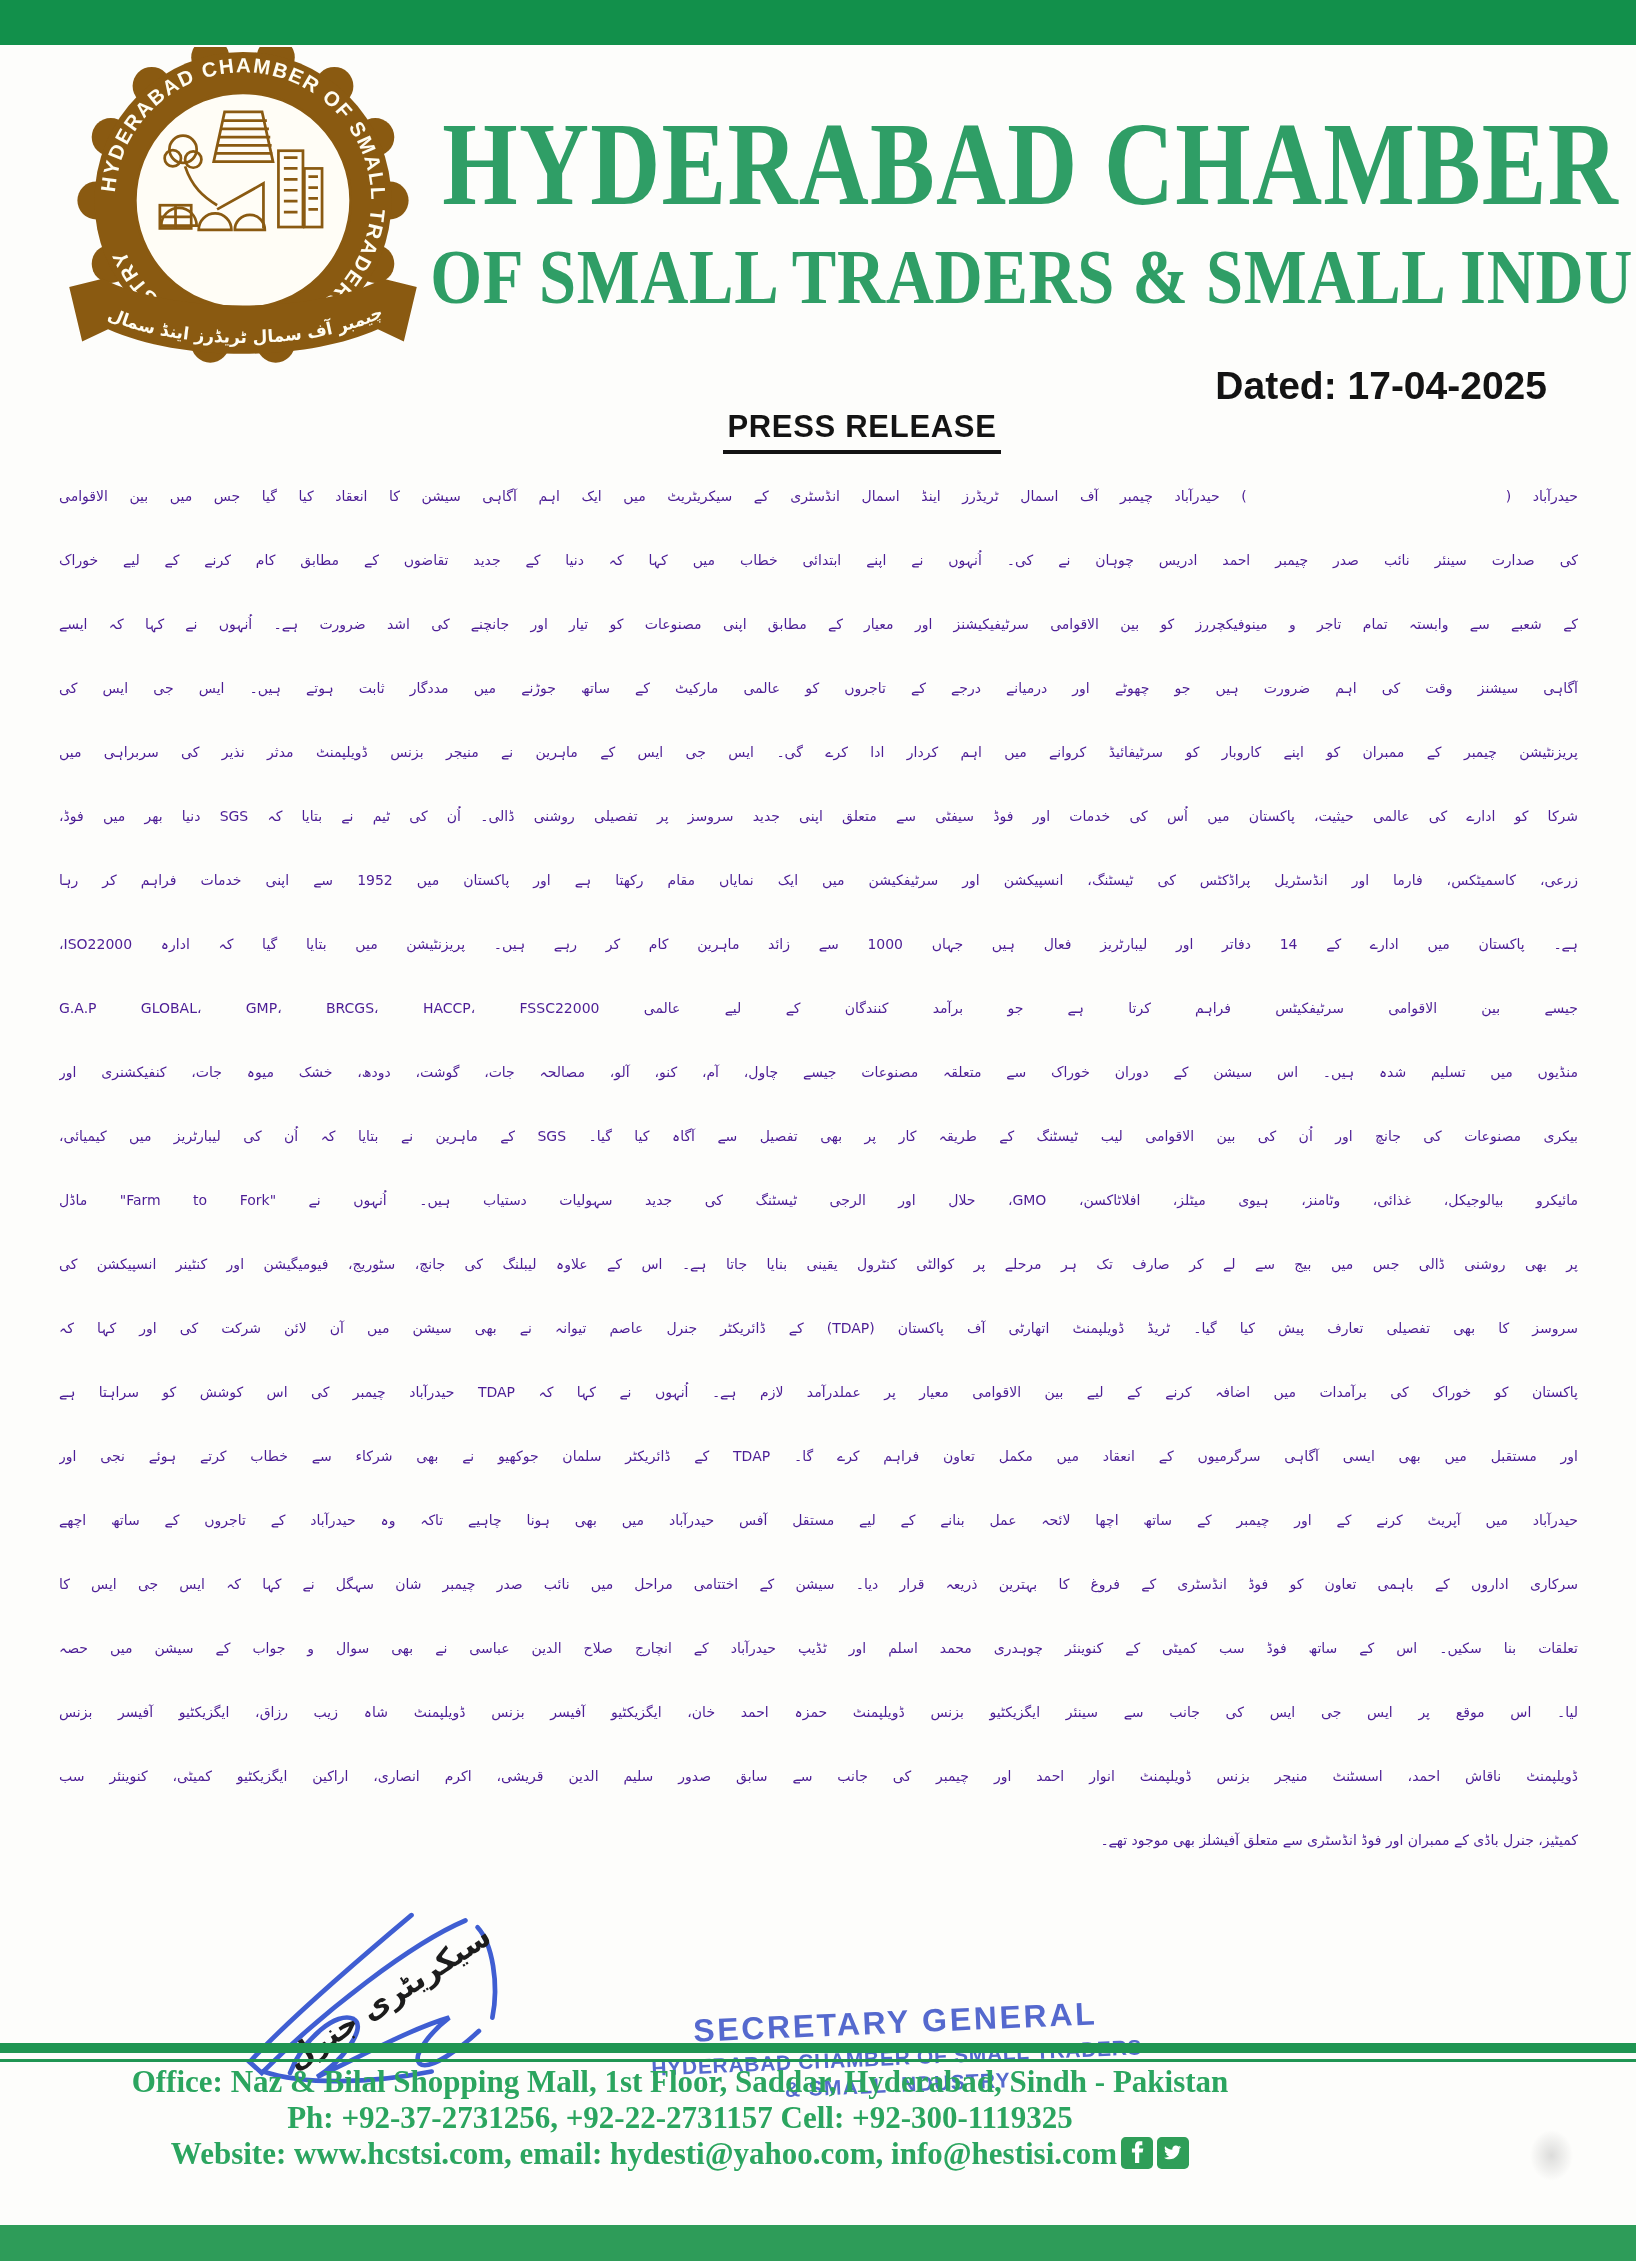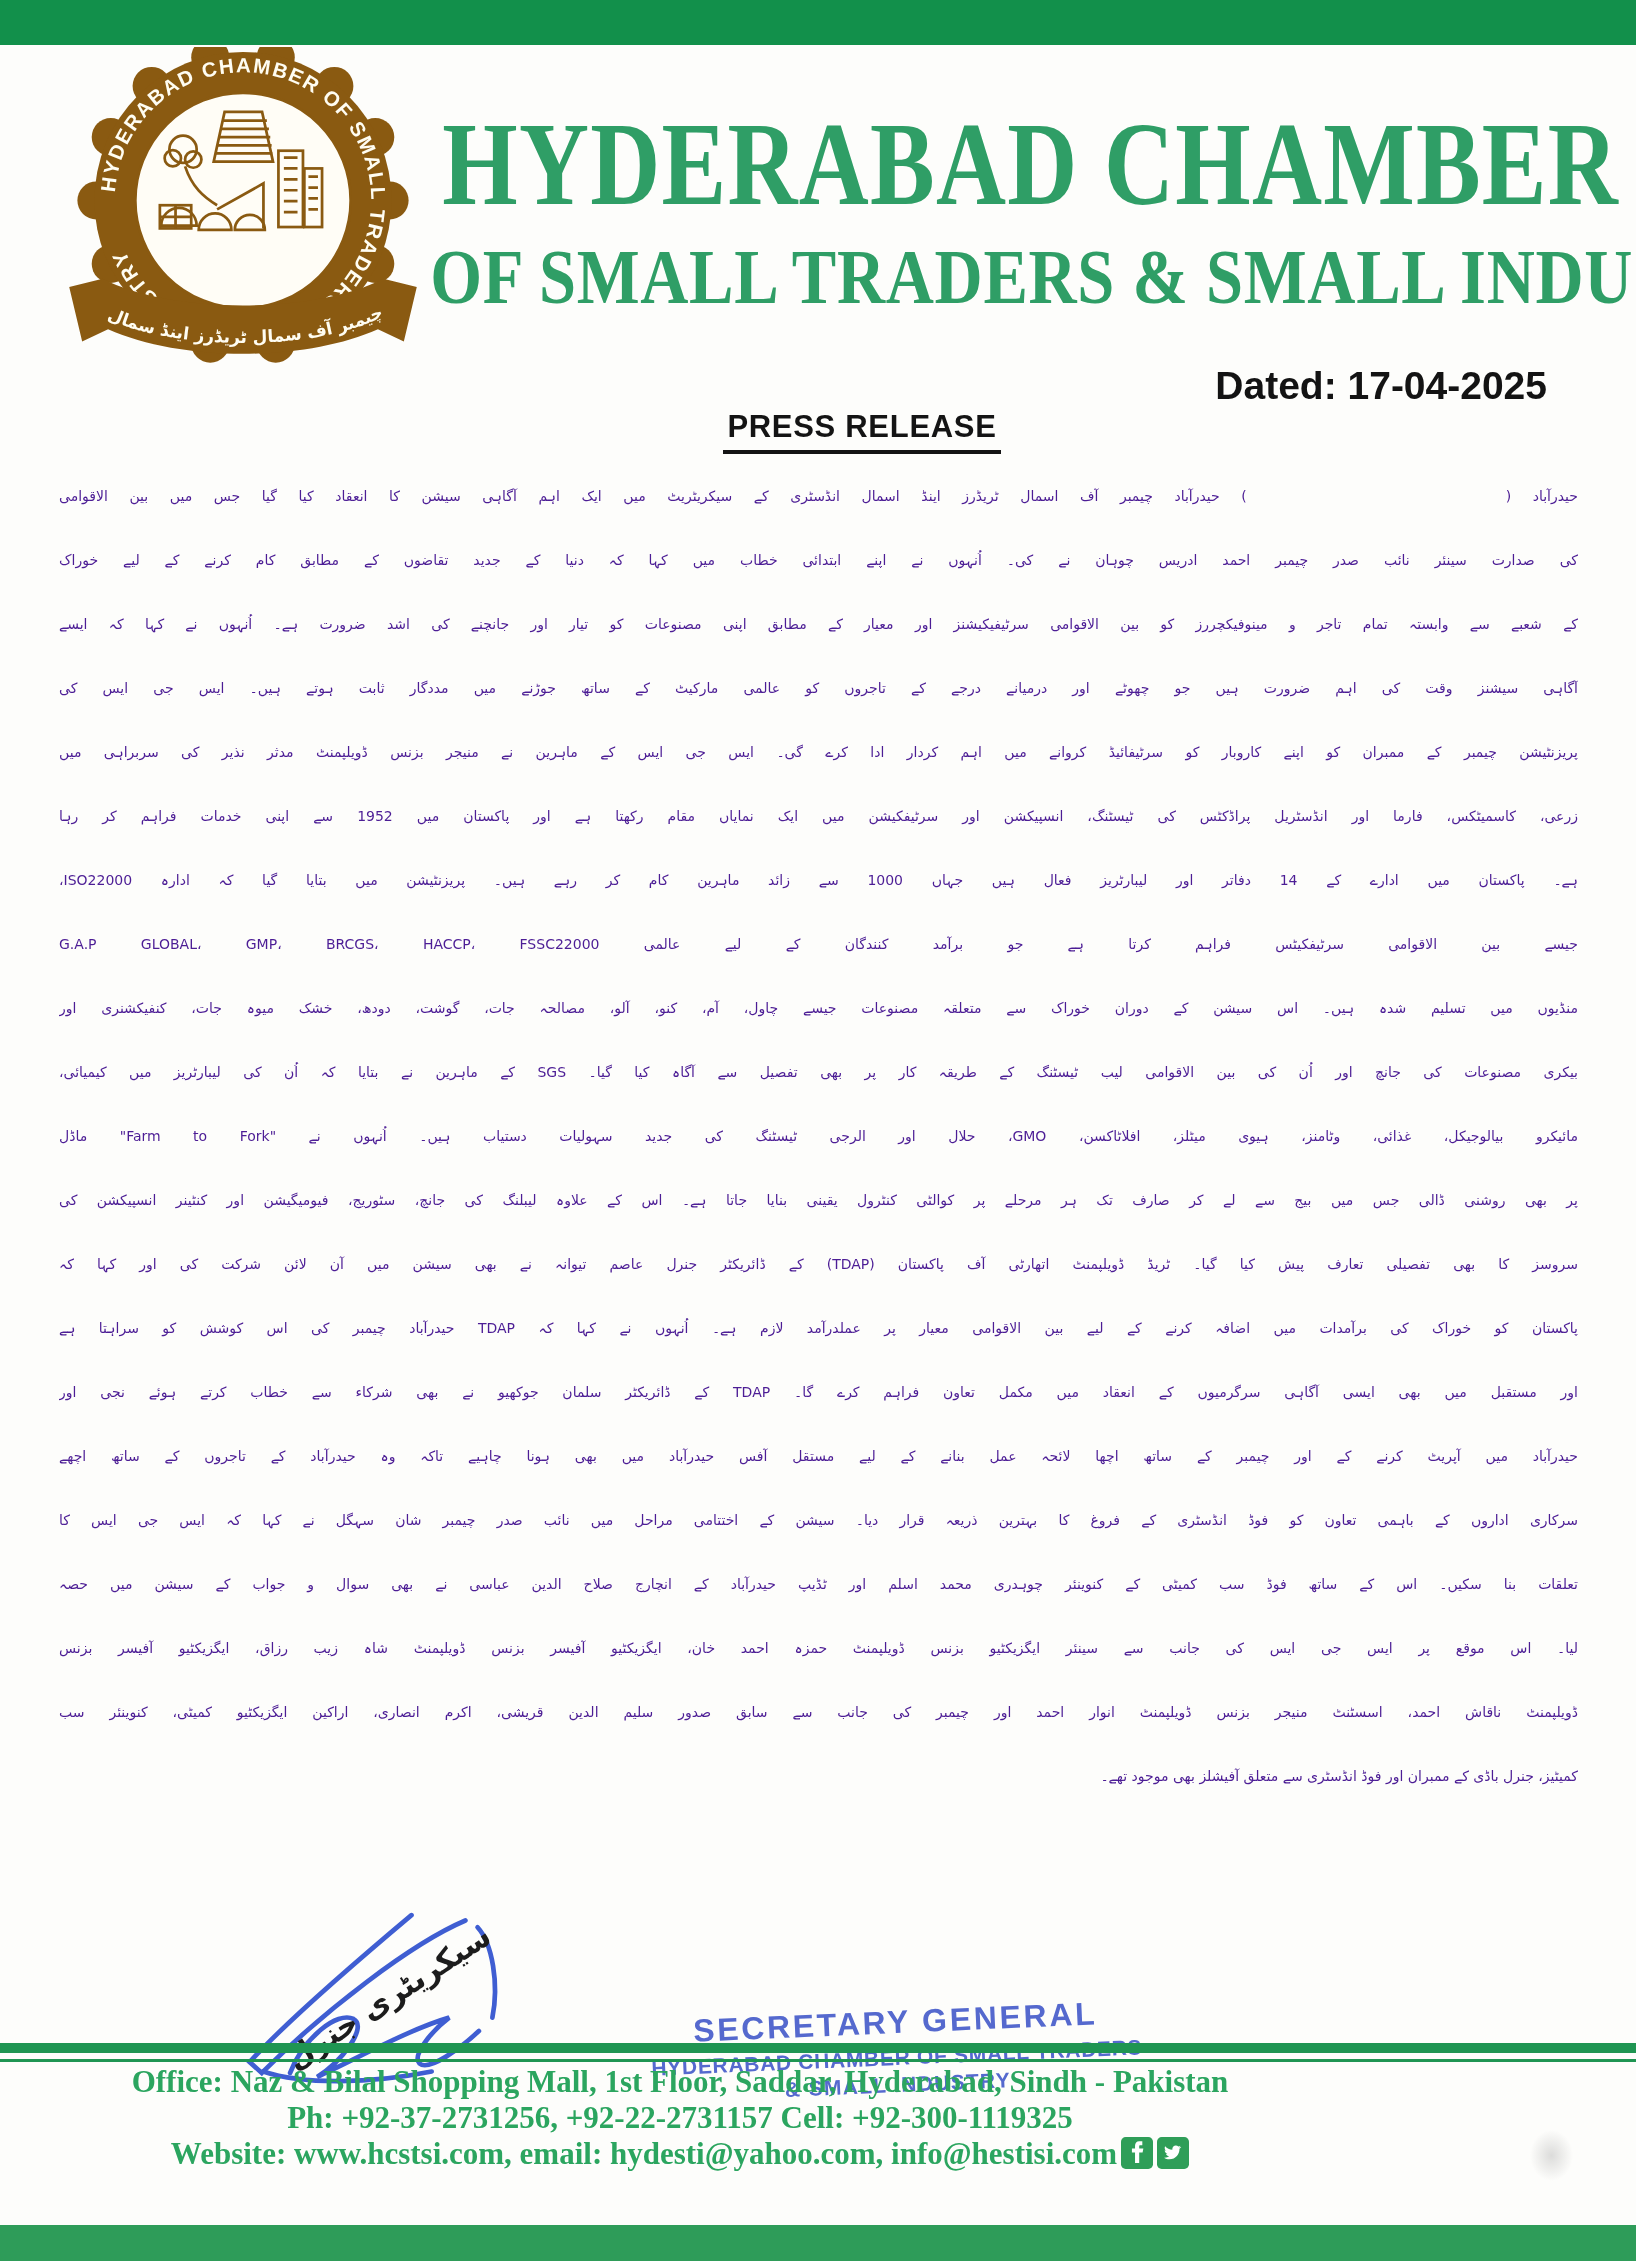--- a/index.html
+++ b/index.html
@@ -140,20 +140,21 @@
   <div class="press-title-row">
     <span class="press-title">PRESS RELEASE</span>
   </div>
 
   <div id="body-text">
       <div class="urdu-line">حیدرآباد (&nbsp;&nbsp;&nbsp;&nbsp;&nbsp;&nbsp;&nbsp;&nbsp;&nbsp;&nbsp;&nbsp;&nbsp;) حیدرآباد چیمبر آف اسمال ٹریڈرز اینڈ اسمال انڈسٹری کے سیکریٹریٹ میں ایک اہم آگاہی سیشن کا انعقاد کیا گیا جس میں بین الاقوامی</div>
       <div class="urdu-line">کی صدارت سینئر نائب صدر چیمبر احمد ادریس چوہان نے کی۔ اُنہوں نے اپنے ابتدائی خطاب میں کہا کہ دنیا کے جدید تقاضوں کے مطابق کام کرنے کے لیے خوراک</div>
       <div class="urdu-line">کے شعبے سے وابستہ تمام تاجر و مینوفیکچررز کو بین الاقوامی سرٹیفیکیشنز اور معیار کے مطابق اپنی مصنوعات کو تیار اور جانچنے کی اشد ضرورت ہے۔ اُنہوں نے کہا کہ ایسے</div>
       <div class="urdu-line">آگاہی سیشنز وقت کی اہم ضرورت ہیں جو چھوٹے اور درمیانے درجے کے تاجروں کو عالمی مارکیٹ کے ساتھ جوڑنے میں مددگار ثابت ہوتے ہیں۔ ایس جی ایس کی</div>
       <div class="urdu-line">پریزنٹیشن چیمبر کے ممبران کو اپنے کاروبار کو سرٹیفائیڈ کروانے میں اہم کردار ادا کرے گی۔ ایس جی ایس کے ماہرین نے منیجر بزنس ڈویلپمنٹ مدثر نذیر کی سربراہی میں</div>
+      <div class="urdu-line">شرکا کو ادارے کی عالمی حیثیت، پاکستان میں اُس کی خدمات اور فوڈ سیفٹی سے متعلق اپنی جدید سروسز پر تفصیلی روشنی ڈالی۔ اُن کی ٹیم نے بتایا کہ SGS دنیا بھر میں فوڈ،</div>
       <div class="urdu-line">زرعی، کاسمیٹکس، فارما اور انڈسٹریل پراڈکٹس کی ٹیسٹنگ، انسپیکشن اور سرٹیفکیشن میں ایک نمایاں مقام رکھتا ہے اور پاکستان میں 1952 سے اپنی خدمات فراہم کر رہا</div>
       <div class="urdu-line">ہے۔ پاکستان میں ادارے کے 14 دفاتر اور لیبارٹریز فعال ہیں جہاں 1000 سے زائد ماہرین کام کر رہے ہیں۔ پریزنٹیشن میں بتایا گیا کہ ادارہ ISO22000،</div>
       <div class="urdu-line">G.A.P GLOBAL، GMP، BRCGS، HACCP، FSSC22000 جیسے بین الاقوامی سرٹیفکیٹس فراہم کرتا ہے جو برآمد کنندگان کے لیے عالمی</div>
       <div class="urdu-line">منڈیوں میں تسلیم شدہ ہیں۔ اس سیشن کے دوران خوراک سے متعلقہ مصنوعات جیسے چاول، آم، کنو، آلو، مصالحہ جات، گوشت، دودھ، خشک میوہ جات، کنفیکشنری اور</div>
       <div class="urdu-line">بیکری مصنوعات کی جانچ اور اُن کی بین الاقوامی لیب ٹیسٹنگ کے طریقہ کار پر بھی تفصیل سے آگاہ کیا گیا۔ SGS کے ماہرین نے بتایا کہ اُن کی لیبارٹریز میں کیمیائی،</div>
       <div class="urdu-line">مائیکرو بیالوجیکل، غذائی، وٹامنز، ہیوی میٹلز، افلاٹاکسن، GMO، حلال اور الرجی ٹیسٹنگ کی جدید سہولیات دستیاب ہیں۔ اُنہوں نے "Farm to Fork" ماڈل</div>
       <div class="urdu-line">پر بھی روشنی ڈالی جس میں بیج سے لے کر صارف تک ہر مرحلے پر کوالٹی کنٹرول یقینی بنایا جاتا ہے۔ اس کے علاوہ لیبلنگ کی جانچ، سٹوریج، فیومیگیشن اور کنٹینر انسپیکشن کی</div>
       <div class="urdu-line">سروسز کا بھی تفصیلی تعارف پیش کیا گیا۔ ٹریڈ ڈویلپمنٹ اتھارٹی آف پاکستان (TDAP) کے ڈائریکٹر جنرل عاصم تیوانہ نے بھی سیشن میں آن لائن شرکت کی اور کہا کہ</div>
       <div class="urdu-line">پاکستان کو خوراک کی برآمدات میں اضافہ کرنے کے لیے بین الاقوامی معیار پر عملدرآمد لازم ہے۔ اُنہوں نے کہا کہ TDAP حیدرآباد چیمبر کی اس کوشش کو سراہتا ہے</div>
       <div class="urdu-line">اور مستقبل میں بھی ایسی آگاہی سرگرمیوں کے انعقاد میں مکمل تعاون فراہم کرے گا۔ TDAP کے ڈائریکٹر سلمان جوکھیو نے بھی شرکاء سے خطاب کرتے ہوئے نجی اور</div>

